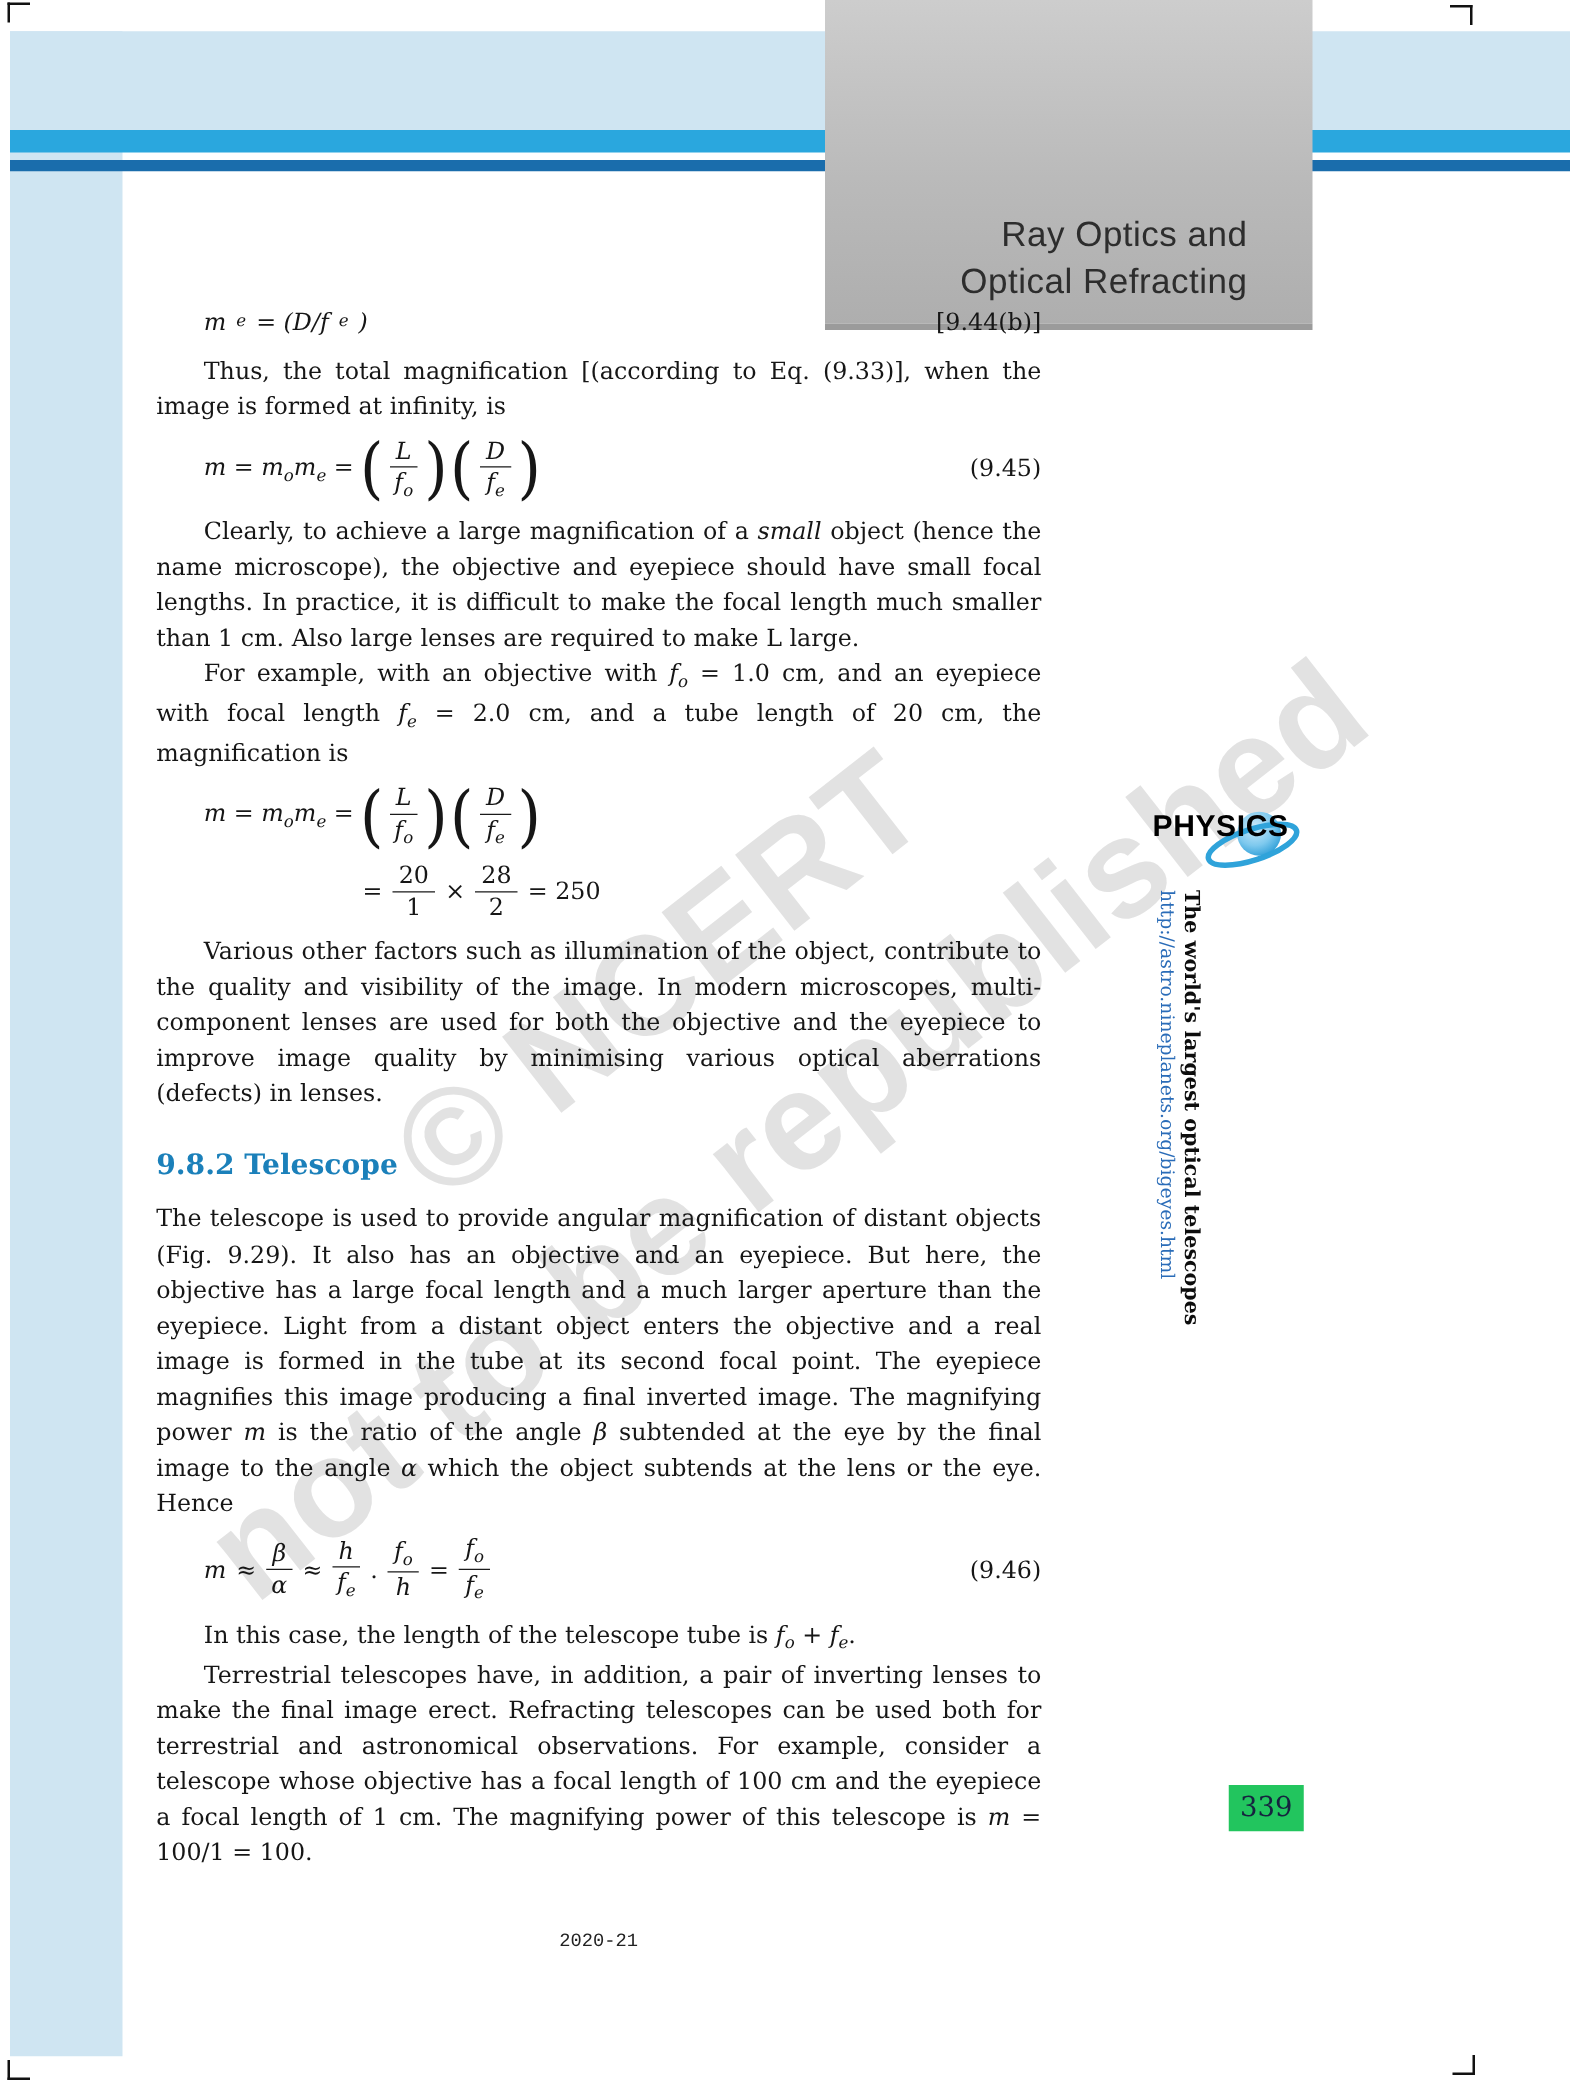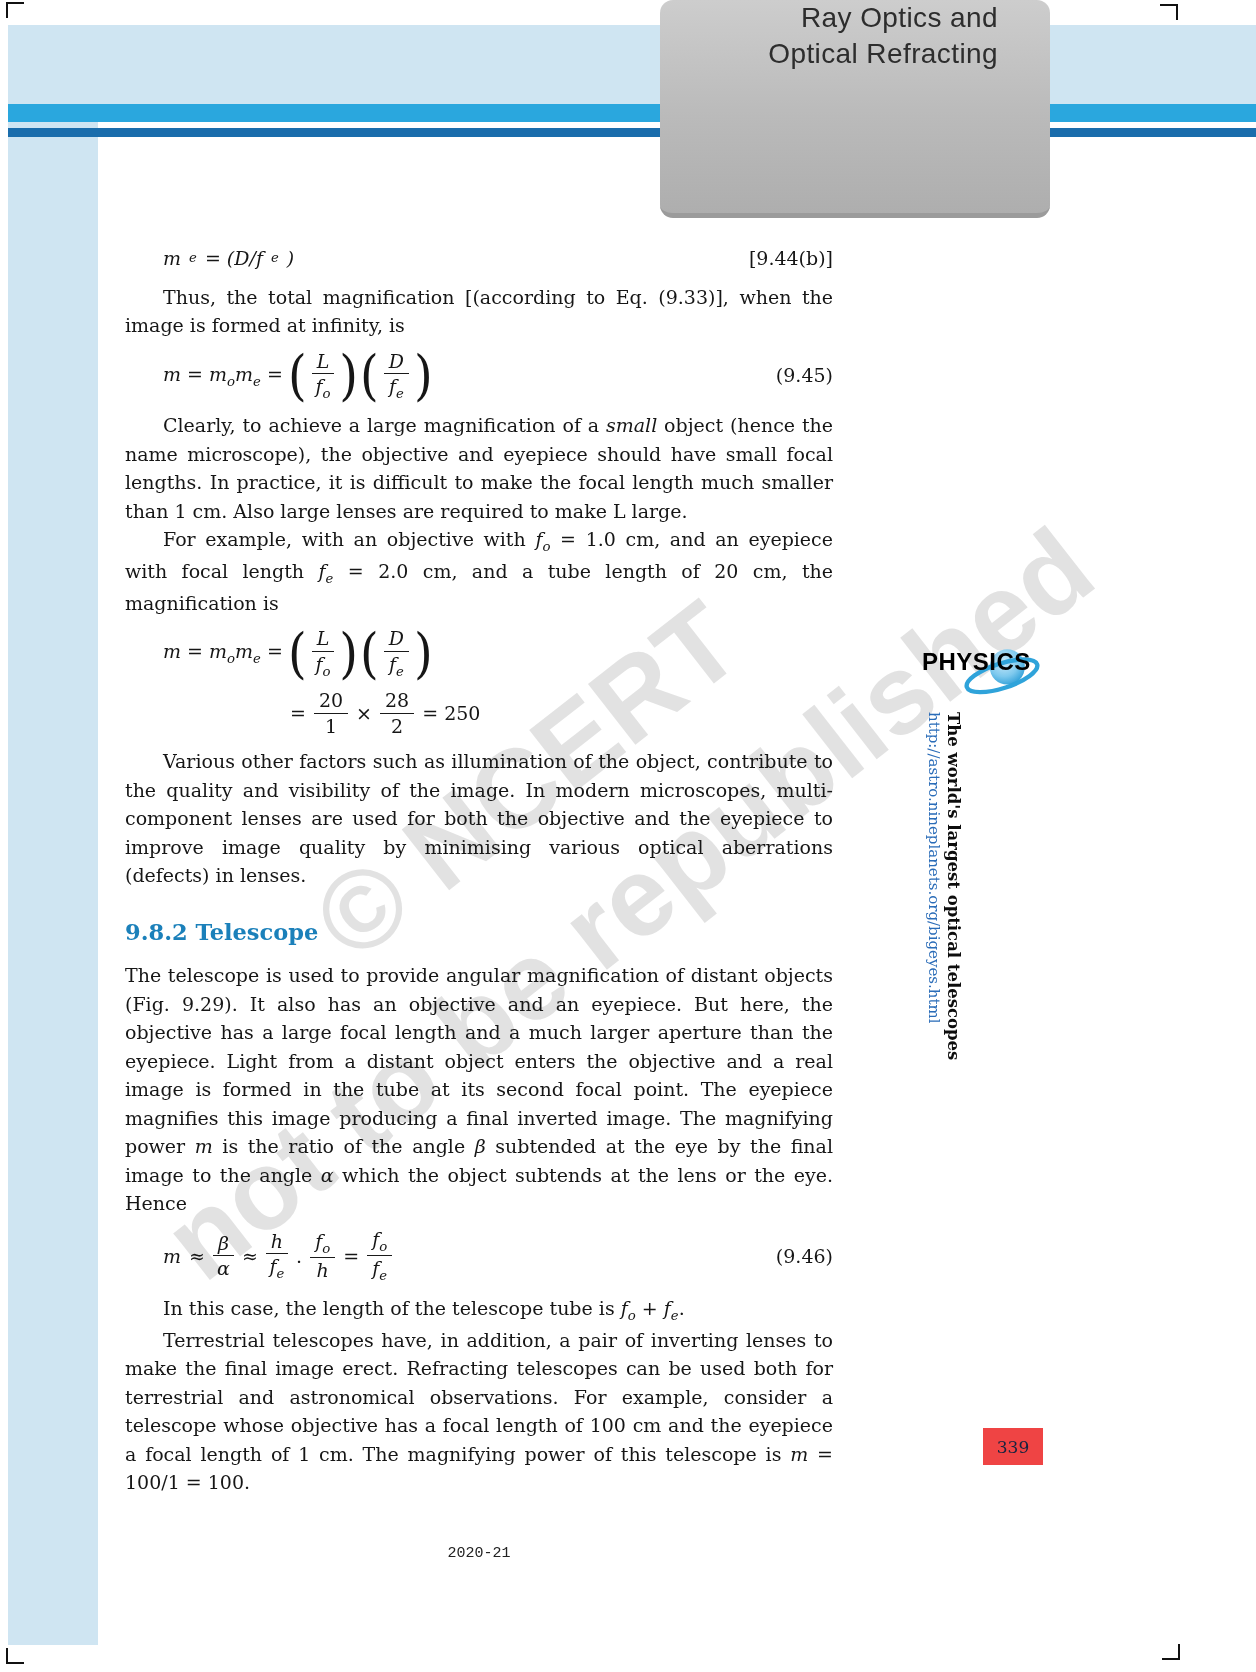--- a/index.html
+++ b/index.html
@@ -16,27 +16,26 @@
   .stripe-dark { position:absolute; left:8px; top:128px; right:0; height:9px;  background:#1a6dac; }
 
   .crop { position:absolute; width:16px; height:14px; z-index:6; }
   .crop.tl { left:6px;    top:2px;     border-left:2px solid #111; border-top:2px solid #111; }
   .crop.tr { left:1160px; top:4px;     border-right:2px solid #111; border-top:2px solid #111; }
   .crop.bl { left:6px;    top:1648px;  border-left:2px solid #111; border-bottom:2px solid #111; }
   .crop.br { left:1162px; top:1644px;  border-right:2px solid #111; border-bottom:2px solid #111; }
 
   
   .header-box {
-    position:absolute; left:660px; top:0; width:390px; height:218px; z-index:2;
+    position:absolute; left:660px; top:0; width:390px; height:264px; z-index:2;
     background:linear-gradient(180deg,#cdcdcd 0%, #bababa 55%, #aeaeae 100%);
     border-bottom:5px solid #9b9b9b;
-    display:flex; flex-direction:column; justify-content:flex-start; align-items:flex-end;
+    display:flex; flex-direction:column; justify-content:flex-end; align-items:flex-end;
     padding:0 52px 16px 0; box-sizing:border-box;
     font-family:"Liberation Sans", sans-serif;
-    border-radius:13px;
   }
   .header-title { font-size:28px; color:#2d2d2d; text-align:right; line-height:1.3; letter-spacing:0.4px; }
 
   
   .watermark {
     position:absolute; z-index:1; pointer-events:none; white-space:nowrap;
     color:rgba(160,160,160,0.30); font-family:"Liberation Sans", sans-serif;
     font-weight:bold; transform-origin:left center;
   }
   .wm1 { left:330px; top:870px; font-size:112px; transform:rotate(-38deg); }
@@ -72,21 +71,21 @@
     position:relative; z-index:2; font-family:"Liberation Sans", sans-serif;
     font-weight:900; font-size:24px; color:#000; letter-spacing:0.5px;
   }
 
   .side-col { position:absolute; left:925px; top:712px; height:390px; writing-mode:vertical-rl; z-index:3; }
   .side-title { font-weight:bold; font-size:16.5px; color:#0d0d0d; margin:0 3px; }
   .side-url   { font-size:15px; color:#2a6cb8; margin:0 3px; }
 
   .pagenum {
     position:absolute; left:983px; top:1428px; width:60px; height:37px; z-index:3;
-    background:#ef4444; color:#16233f; font-size:17px;
+    background:#22c55e; color:#16233f; font-size:22px;
     display:flex; align-items:center; justify-content:center;
   }
 
   .footer {
     position:absolute; left:125px; width:708px; top:1545px; z-index:3;
     text-align:center; font-size:15px; color:#222;
     font-family:Liberation Mono, monospace;
   }
 </style>
 </head>

